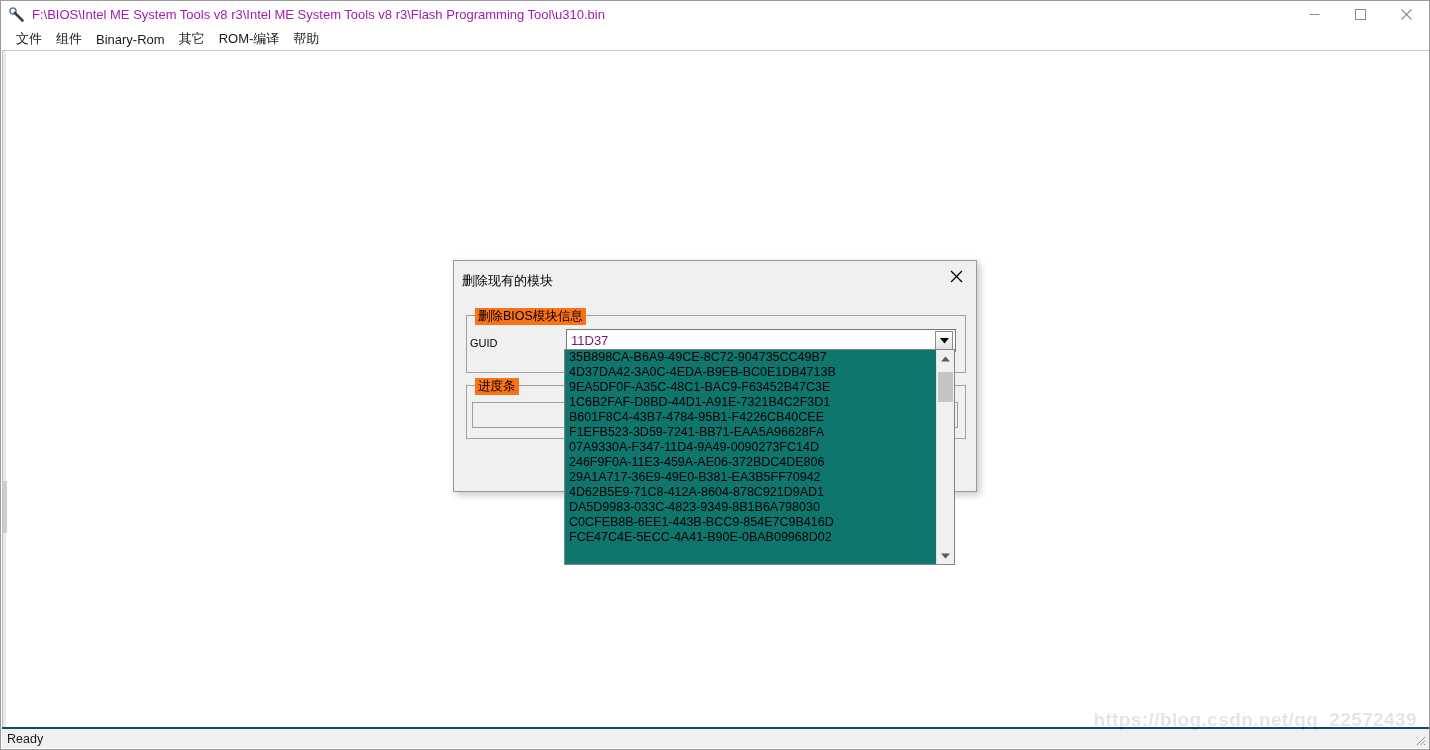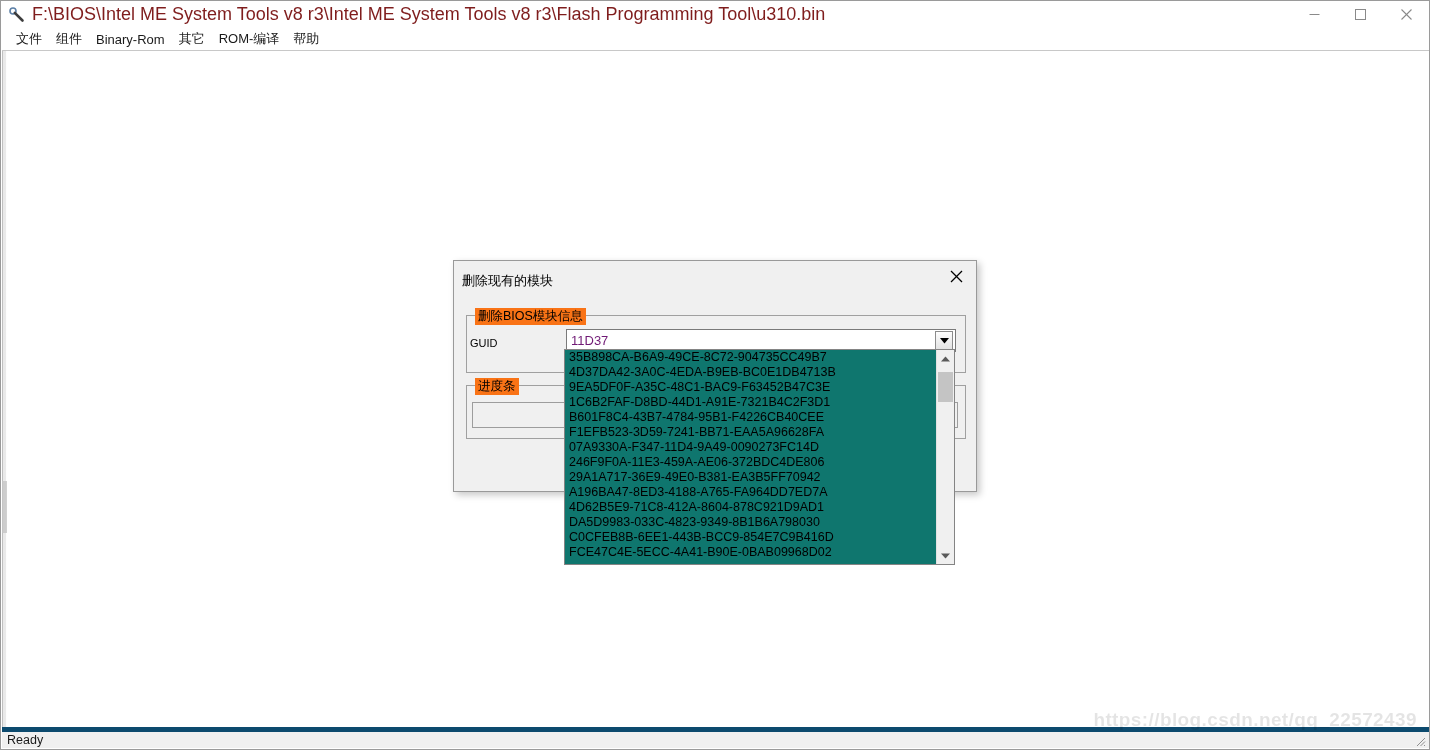--- a/index.html
+++ b/index.html
@@ -33,22 +33,22 @@
     align-items: center;
     box-sizing: border-box;
   }
   #title-icon {
     width: 22px; height: 22px;
     margin-left: 5px;
     display: flex; align-items: center; justify-content: center;
     flex: none;
   }
   #title-text {
-    font-size: 18px;
-    color: #7f1d1d;
+    font-size: 13px;
+    color: #a21caf;
     margin-left: 4px;
     white-space: nowrap;
     overflow: hidden;
   }
   #win-buttons {
     margin-left: auto;
     display: flex;
     height: 27px;
   }
   .win-btn {
@@ -102,21 +102,21 @@
     opacity: 0.8;
   }
 
   
   #status-bar {
     position: absolute;
     left: 1px; bottom: 1px;
     width: 1427px;
     height: 21px;
     background: #f0f0f0;
-    border-top: 5px solid #0c4a6e;
+    border-top: 2px solid #0c4a6e;
     box-sizing: border-box;
     display: flex;
     align-items: center;
   }
   #status-text {
     font-size: 12.5px;
     color: #1a1a1a;
     margin-left: 5px;
   }
   #status-grip {
@@ -389,21 +389,20 @@
     <ul id="dropdown-list">
         <li class="dropdown-item">35B898CA-B6A9-49CE-8C72-904735CC49B7</li>
         <li class="dropdown-item">4D37DA42-3A0C-4EDA-B9EB-BC0E1DB4713B</li>
         <li class="dropdown-item">9EA5DF0F-A35C-48C1-BAC9-F63452B47C3E</li>
         <li class="dropdown-item">1C6B2FAF-D8BD-44D1-A91E-7321B4C2F3D1</li>
         <li class="dropdown-item">B601F8C4-43B7-4784-95B1-F4226CB40CEE</li>
         <li class="dropdown-item">F1EFB523-3D59-7241-BB71-EAA5A96628FA</li>
         <li class="dropdown-item">07A9330A-F347-11D4-9A49-0090273FC14D</li>
         <li class="dropdown-item">246F9F0A-11E3-459A-AE06-372BDC4DE806</li>
         <li class="dropdown-item">29A1A717-36E9-49E0-B381-EA3B5FF70942</li>
-        <li class="dropdown-item">A196BA47-8ED3-4188-A765-FA964DD7ED7A</li>
         <li class="dropdown-item">4D62B5E9-71C8-412A-8604-878C921D9AD1</li>
         <li class="dropdown-item">DA5D9983-033C-4823-9349-8B1B6A798030</li>
         <li class="dropdown-item">C0CFEB8B-6EE1-443B-BCC9-854E7C9B416D</li>
         <li class="dropdown-item">FCE47C4E-5ECC-4A41-B90E-0BAB09968D02</li>
       </ul>
     <div id="dropdown-scrollbar">
       <div class="sb-arrow" id="sb-up">
         <svg width="9" height="6" viewBox="0 0 9 6">
             <polygon points="4.5,0.5 9,5.5 0,5.5" fill="#5a5a5a"></polygon>
           </svg>

